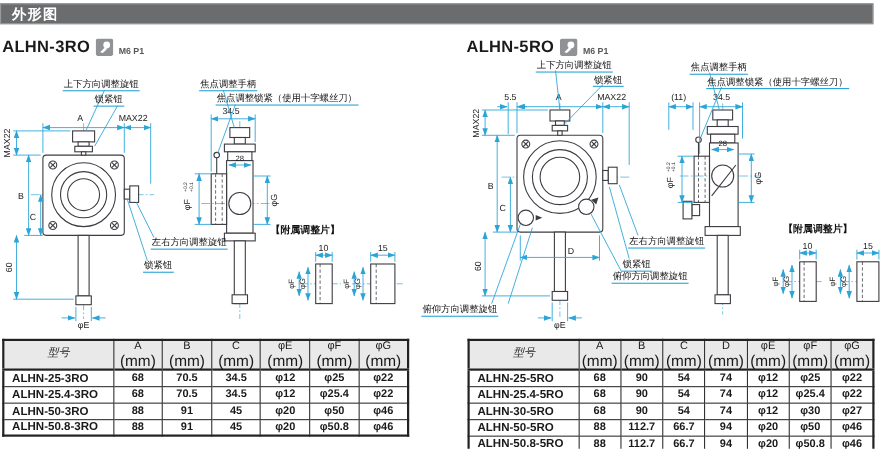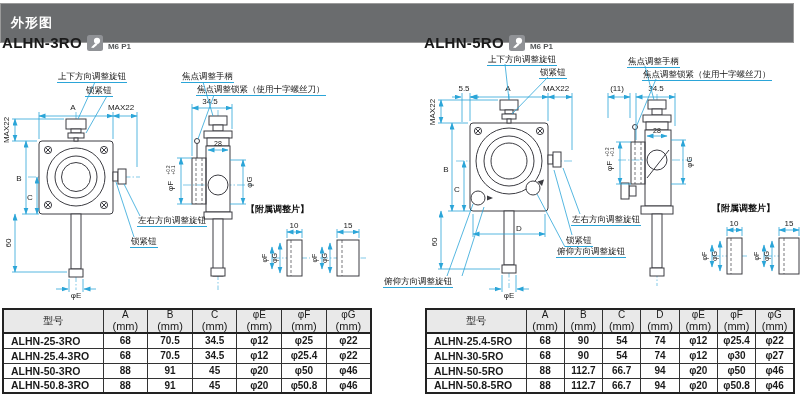--- a/index.html
+++ b/index.html
@@ -1,20 +1,20 @@
 <!DOCTYPE html>
 <html style="--accent: #2ba5d8;"><head>
 <meta charset="utf-8">
 <style>
   :root{ --accent:#2ba5d8; --line:#3c3c42; --ink:#1a1a1a; }
   *{margin:0;padding:0;box-sizing:border-box;}
   html,body{width:800px;height:408px;background:#fff;overflow:hidden;}
   body{position:relative;font-family:"Liberation Sans",sans-serif;color:var(--ink);}
 
-  .header-bar{position:absolute;left:0;top:3px;width:794px;height:40px;
+  .header-bar{position:absolute;left:0;top:3px;width:794px;height:19px;
     background:#6a6c6e;border:1px solid #9a9a9a;display:flex;align-items:center;}
   .header-bar span{color:#fff;font-size:13px;font-weight:bold;padding-left:10px;letter-spacing:1px;}
 
   .model-title{position:absolute;display:flex;align-items:flex-end;gap:5px;}
   .model-title .mname{font-size:15px;font-weight:bold;letter-spacing:0.3px;}
   .model-title .thread{font-size:8px;font-weight:bold;color:#55585a;}
   .model-title .ic{display:inline-block;width:16px;height:16px;}
 
   .drawing-svg{position:absolute;left:0;top:50px;width:800px;height:256px;}
 
@@ -33,25 +33,25 @@
   .dtxt{fill:#222;font-family:"Liberation Sans",sans-serif;font-size:4.5px;}
 
   .co{position:absolute;font-size:8.5px;color:#111;white-space:nowrap;
       border-bottom:1px solid var(--accent);padding:0 1px 1px 1px;line-height:1.2;background:rgba(255,255,255,0);}
   .acct{position:absolute;font-size:9px;color:#111;white-space:nowrap;font-weight:bold;}
 
   table.dimtable{position:absolute;border-collapse:collapse;table-layout:fixed;
       border:2px solid #222;background:#fff;}
   table.dimtable th{background:#e9e9e9;border:1px solid #333;border-bottom:2px solid #222;
       height:24px;font-weight:normal;font-size:10px;line-height:1.05;vertical-align:middle;padding:0;}
-  table.dimtable th .unit{font-size:11px;}
+  table.dimtable th .unit{font-size:14px;}
   table.dimtable td{border:1px solid #333;height:15px;text-align:center;
       font-size:10px;font-weight:bold;padding:0;}
   table.dimtable td.model{text-align:left;padding-left:7px;font-size:10.5px;margin-top:12px;}
-  table.dimtable th:first-child{width:100px;}
+  table.dimtable th:first-child{width:100px;font-style:italic;}
 </style>
 </head>
 <body>
 
 <div class="header-bar">
   <span>外形图</span>
 </div>
 
 <div class="model-title" style="left:2px;top:34px;">
   <span class="mname">ALHN-3RO</span>
@@ -492,20 +492,30 @@
           <div class="unit">(mm)</div>
         </th>
         <th>
           <div>φG</div>
           <div class="unit">(mm)</div>
         </th>
       </tr>
     </thead>
     <tbody>
       <tr>
+        <td class="model">ALHN-25-5RO</td>
+        <td>68</td>
+        <td>90</td>
+        <td>54</td>
+        <td>74</td>
+        <td>φ12</td>
+        <td>φ25</td>
+        <td>φ22</td>
+      </tr>
+      <tr>
         <td class="model">ALHN-25.4-5RO</td>
         <td>68</td>
         <td>90</td>
         <td>54</td>
         <td>74</td>
         <td>φ12</td>
         <td>φ25.4</td>
         <td>φ22</td>
       </tr>
       <tr>

